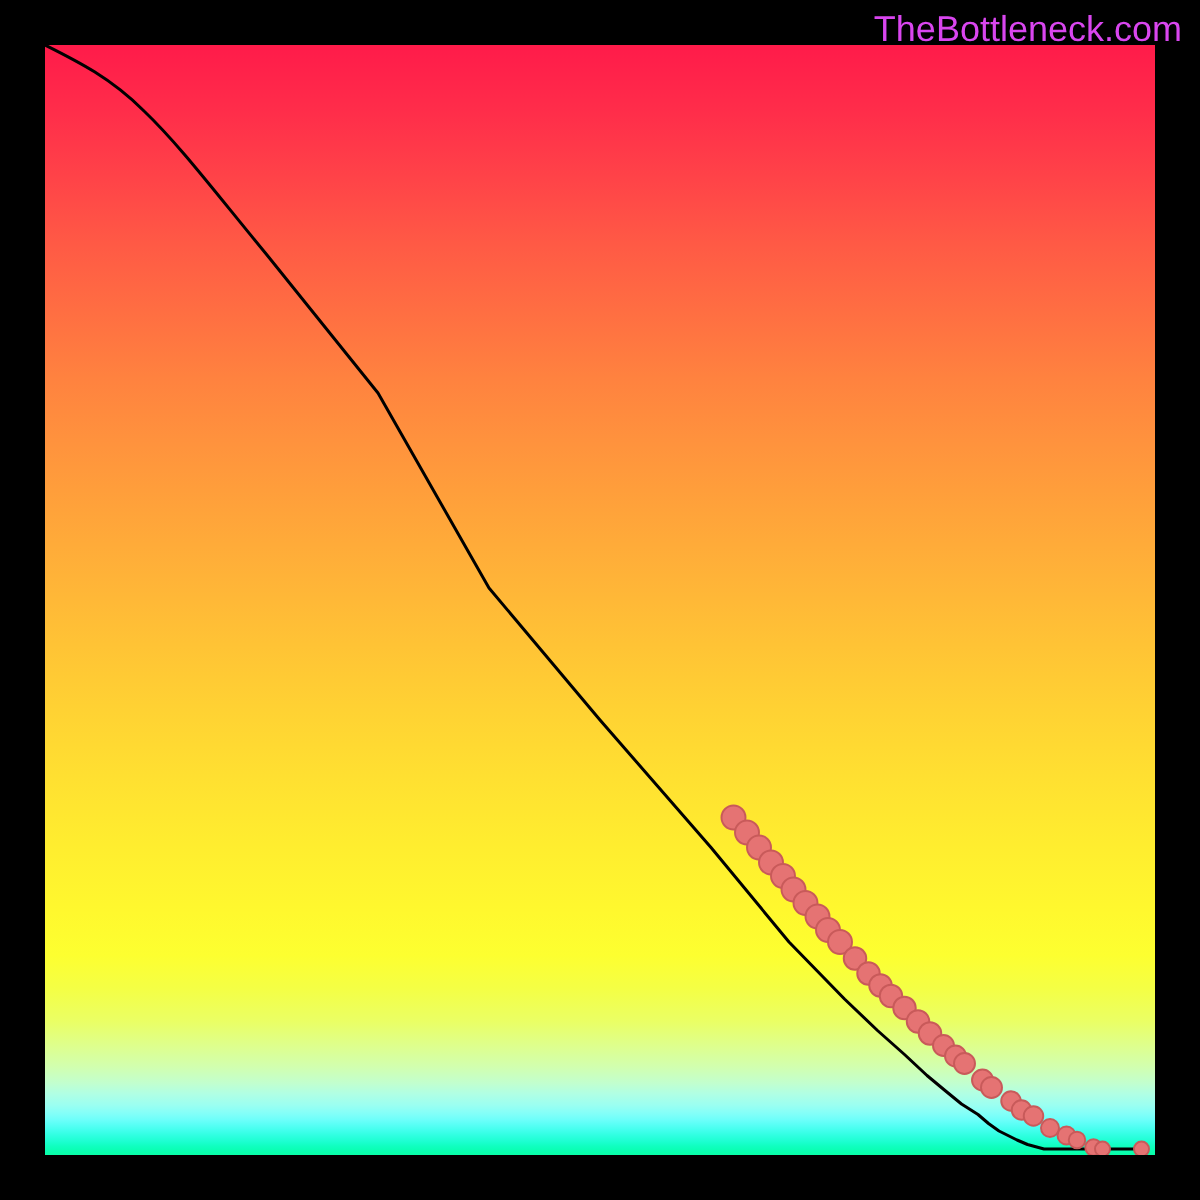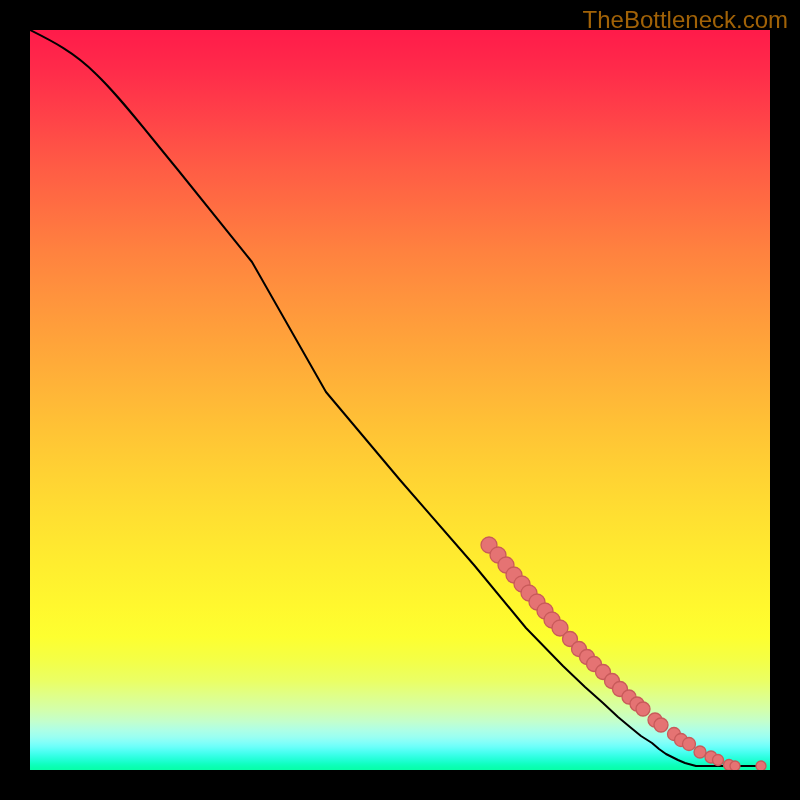--- a/index.html
+++ b/index.html
@@ -58,21 +58,21 @@
     height: 740px;
     pointer-events: none;
   }
   .watermark {
     position: absolute;
     top: 6px;
     right: 12px;
     font-family: Arial, Helvetica, sans-serif;
     font-size: 24px;
     font-weight: 400;
-    color: #a16207;
+    color: #d946ef;
     letter-spacing: 0px;
   }
 </style>
 </head>
 <body>
 
 <div class="container">
   <div class="gradient-area"></div>
 
   <svg class="svg-layer" viewBox="0 0 740 740">

